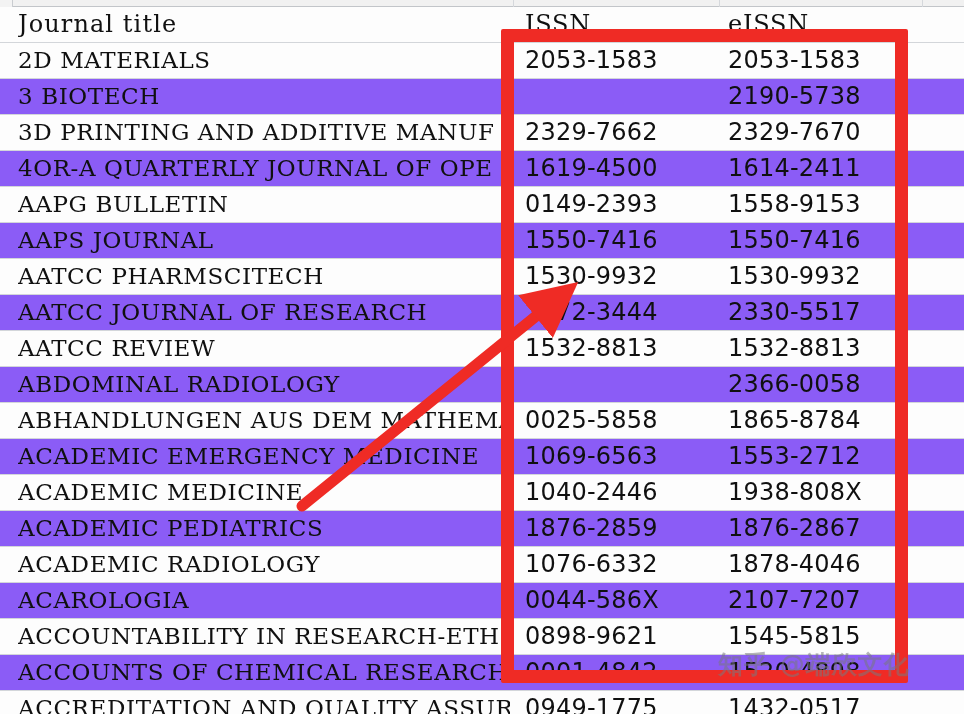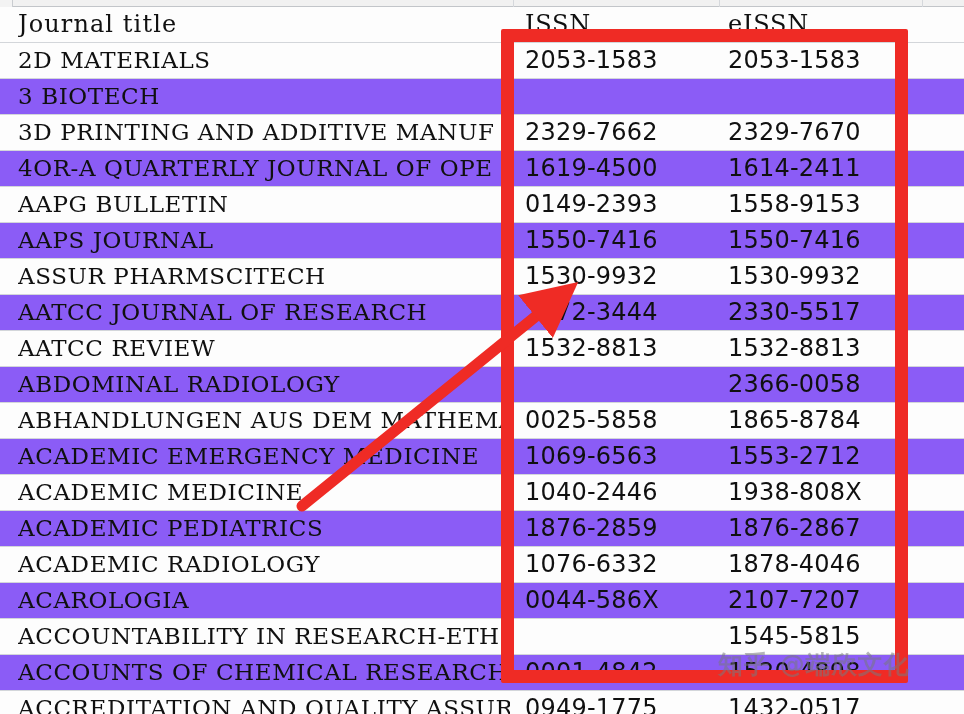--- a/index.html
+++ b/index.html
@@ -185,20 +185,21 @@
       <div class="cell issn header-lbl">ISSN</div>
     </div>
 
   <div class="row">
         <div class="cell title">2D MATERIALS</div>
         <div class="cell issn">2053-1583</div>
         <div class="cell eissn">2053-1583</div>
       </div>
       <div class="row alt">
         <div class="cell title">3 BIOTECH</div>
+        <div class="cell eissn">2190-5738</div>
       </div>
       <div class="row">
         <div class="cell title">3D PRINTING AND ADDITIVE MANUF</div>
         <div class="cell issn">2329-7662</div>
         <div class="cell eissn">2329-7670</div>
       </div>
       <div class="row alt">
         <div class="cell title">4OR-A QUARTERLY JOURNAL OF OPE</div>
         <div class="cell issn">1619-4500</div>
         <div class="cell eissn">1614-2411</div>
@@ -207,21 +208,21 @@
         <div class="cell title">AAPG BULLETIN</div>
         <div class="cell issn">0149-2393</div>
         <div class="cell eissn">1558-9153</div>
       </div>
       <div class="row alt">
         <div class="cell title">AAPS JOURNAL</div>
         <div class="cell issn">1550-7416</div>
         <div class="cell eissn">1550-7416</div>
       </div>
       <div class="row">
-        <div class="cell title">ASSUR PHARMSCITECH</div>
+        <div class="cell title">AATCC PHARMSCITECH</div>
         <div class="cell issn">1530-9932</div>
         <div class="cell eissn">1530-9932</div>
       </div>
       <div class="row alt">
         <div class="cell title">AATCC JOURNAL OF RESEARCH</div>
         <div class="cell issn">2472-3444</div>
         <div class="cell eissn">2330-5517</div>
       </div>
       <div class="row">
         <div class="cell title">AATCC REVIEW</div>
@@ -257,20 +258,21 @@
         <div class="cell issn">1076-6332</div>
         <div class="cell eissn">1878-4046</div>
       </div>
       <div class="row alt">
         <div class="cell title">ACAROLOGIA</div>
         <div class="cell issn">0044-586X</div>
         <div class="cell eissn">2107-7207</div>
       </div>
       <div class="row">
         <div class="cell title">ACCOUNTABILITY IN RESEARCH-ETH</div>
+        <div class="cell issn">0898-9621</div>
         <div class="cell eissn">1545-5815</div>
       </div>
       <div class="row alt">
         <div class="cell title">ACCOUNTS OF CHEMICAL RESEARCH</div>
         <div class="cell issn">0001-4842</div>
         <div class="cell eissn">1520-4898</div>
       </div>
       <div class="row">
         <div class="cell title">ACCREDITATION AND QUALITY ASSUR</div>
         <div class="cell issn">0949-1775</div>

